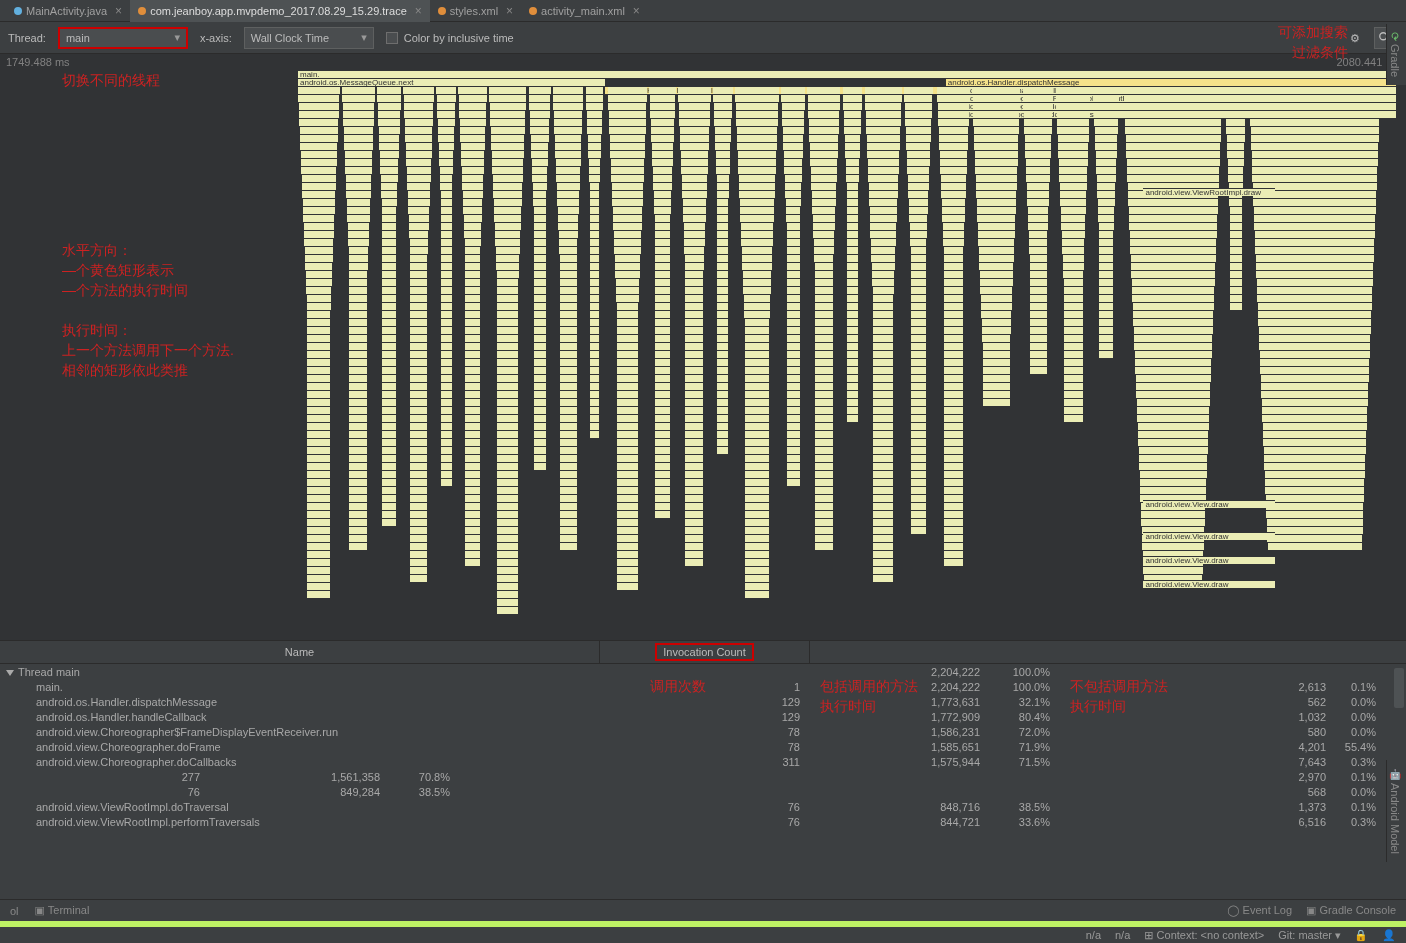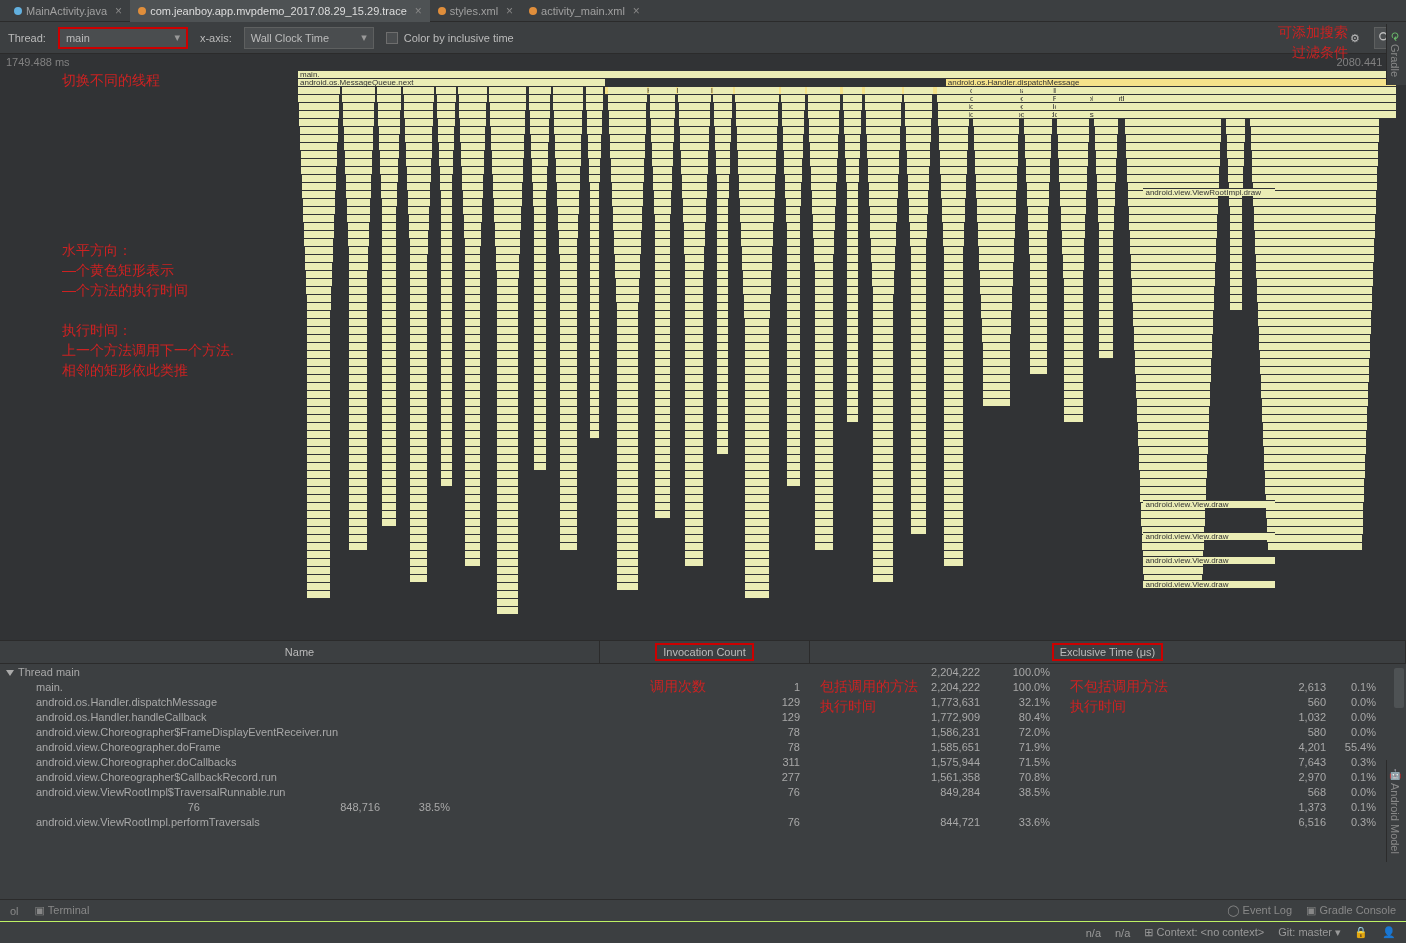--- a/index.html
+++ b/index.html
@@ -38,21 +38,21 @@
 .trow { display:flex; height:15px; align-items:center; color:#a8a8a8;}
 .tname { flex:0 0 600px; padding-left:6px; overflow:hidden; white-space:nowrap;}
 .tinv { flex:0 0 210px; text-align:right; padding-right:10px;}
 .tinc { flex:0 0 170px; text-align:right;}
 .tincp { flex:0 0 80px; text-align:right; padding-right:10px;}
 .texc { flex:1; text-align:right;}
 .texcp { flex:0 0 80px; text-align:right; padding-right:30px;}
 .triangle { display:inline-block; width:0;height:0;border-left:4px solid transparent;border-right:4px solid transparent;border-top:6px solid #aaa; margin-right:4px;}
 .status-bar { position:absolute; bottom:22px; left:0; right:0; height:22px; background:#3c3f41; border-top:1px solid #2b2b2b; display:flex; align-items:center; padding:0 10px; gap:16px; color:#888;}
 .status-bar .right { margin-left:auto; display:flex; gap:14px; align-items:center;}
-.bottom-bar { position:absolute; bottom:0; left:0; right:0; height:22px; background:#3c3f41; border-top:1px solid #bef264; display:flex; align-items:center; padding:0 10px; gap:20px; color:#999; font-size:11px;}
+.bottom-bar { position:absolute; bottom:0; left:0; right:0; height:22px; background:#3c3f41; border-top:6px solid #bef264; display:flex; align-items:center; padding:0 10px; gap:20px; color:#999; font-size:11px;}
 .bottom-bar .right { margin-left:auto; display:flex; gap:14px; align-items:center;}
 .side-tab { position:absolute; right:0; top:30px; width:20px; background:#3c3f41; color:#888; writing-mode:vertical-lr; text-align:center; padding:8px 2px; font-size:10px; border-left:1px solid #2b2b2b;}
 .side-tab2 { top:760px;}
 .scrollbar { position:absolute; right:2px; width:10px; background:#4e5254; border-radius:2px;}
 </style>
 </head>
 <body>
 
 <div class="tabs">
   <div class="tab">
@@ -1617,23 +1617,20 @@
 <div class="anno-red" style="left:1070px; top:676px; white-space:pre;">不包括调用方法
 执行时间</div>
 
 <div class="table-header">
   <div class="th th-name">
       <span>Name</span>
     </div>
   <div class="th th-inv">
       <span class="red-hl">Invocation Count</span>
     </div>
-  <div class="th th-exc">
-      <span class="red-hl">Exclusive Time (μs)</span>
-    </div>
 </div>
 
 <div class="table-body" id="tbody">
   <div class="scrollbar" style="top:4px;height:40px;"></div>
 <div class="trow">
       <div class="tname" style="padding-left: 6px;"><span class="triangle"></span>Thread main</div>
       <div class="tinv"></div>
       <div class="tinc">2,204,222</div>
       <div class="tincp">100.0%</div>
       <div class="texc"></div>
@@ -1645,21 +1642,21 @@
       <div class="tinc">2,204,222</div>
       <div class="tincp">100.0%</div>
       <div class="texc">2,613</div>
       <div class="texcp">0.1%</div>
     </div>
     <div class="trow">
       <div class="tname" style="padding-left: 36px;">android.os.Handler.dispatchMessage</div>
       <div class="tinv">129</div>
       <div class="tinc">1,773,631</div>
       <div class="tincp">32.1%</div>
-      <div class="texc">560</div>
+      <div class="texc">562</div>
       <div class="texcp">0.0%</div>
     </div>
     <div class="trow">
       <div class="tname" style="padding-left: 36px;">android.os.Handler.handleCallback</div>
       <div class="tinv">129</div>
       <div class="tinc">1,772,909</div>
       <div class="tincp">80.4%</div>
       <div class="texc">1,032</div>
       <div class="texcp">0.0%</div>
     </div>
@@ -1681,36 +1678,35 @@
     </div>
     <div class="trow">
       <div class="tname" style="padding-left: 36px;">android.view.Choreographer.doCallbacks</div>
       <div class="tinv">311</div>
       <div class="tinc">1,575,944</div>
       <div class="tincp">71.5%</div>
       <div class="texc">7,643</div>
       <div class="texcp">0.3%</div>
     </div>
     <div class="trow">
-      <div class="tname" style="padding-left: 36px;">android.view.Choreographer$CallbackRecord.run</div>
       <div class="tinv">277</div>
       <div class="tinc">1,561,358</div>
       <div class="tincp">70.8%</div>
       <div class="texc">2,970</div>
       <div class="texcp">0.1%</div>
     </div>
     <div class="trow">
-      <div class="tname" style="padding-left: 36px;">android.view.ViewRootImpl$TraversalRunnable.run</div>
       <div class="tinv">76</div>
       <div class="tinc">849,284</div>
       <div class="tincp">38.5%</div>
       <div class="texc">568</div>
       <div class="texcp">0.0%</div>
     </div>
     <div class="trow">
+      <div class="tname" style="padding-left: 36px;">android.view.ViewRootImpl.doTraversal</div>
       <div class="tinv">76</div>
       <div class="tinc">848,716</div>
       <div class="tincp">38.5%</div>
       <div class="texc">1,373</div>
       <div class="texcp">0.1%</div>
     </div>
     <div class="trow">
       <div class="tname" style="padding-left: 36px;">android.view.ViewRootImpl.performTraversals</div>
       <div class="tinv">76</div>
       <div class="tinc">844,721</div>

